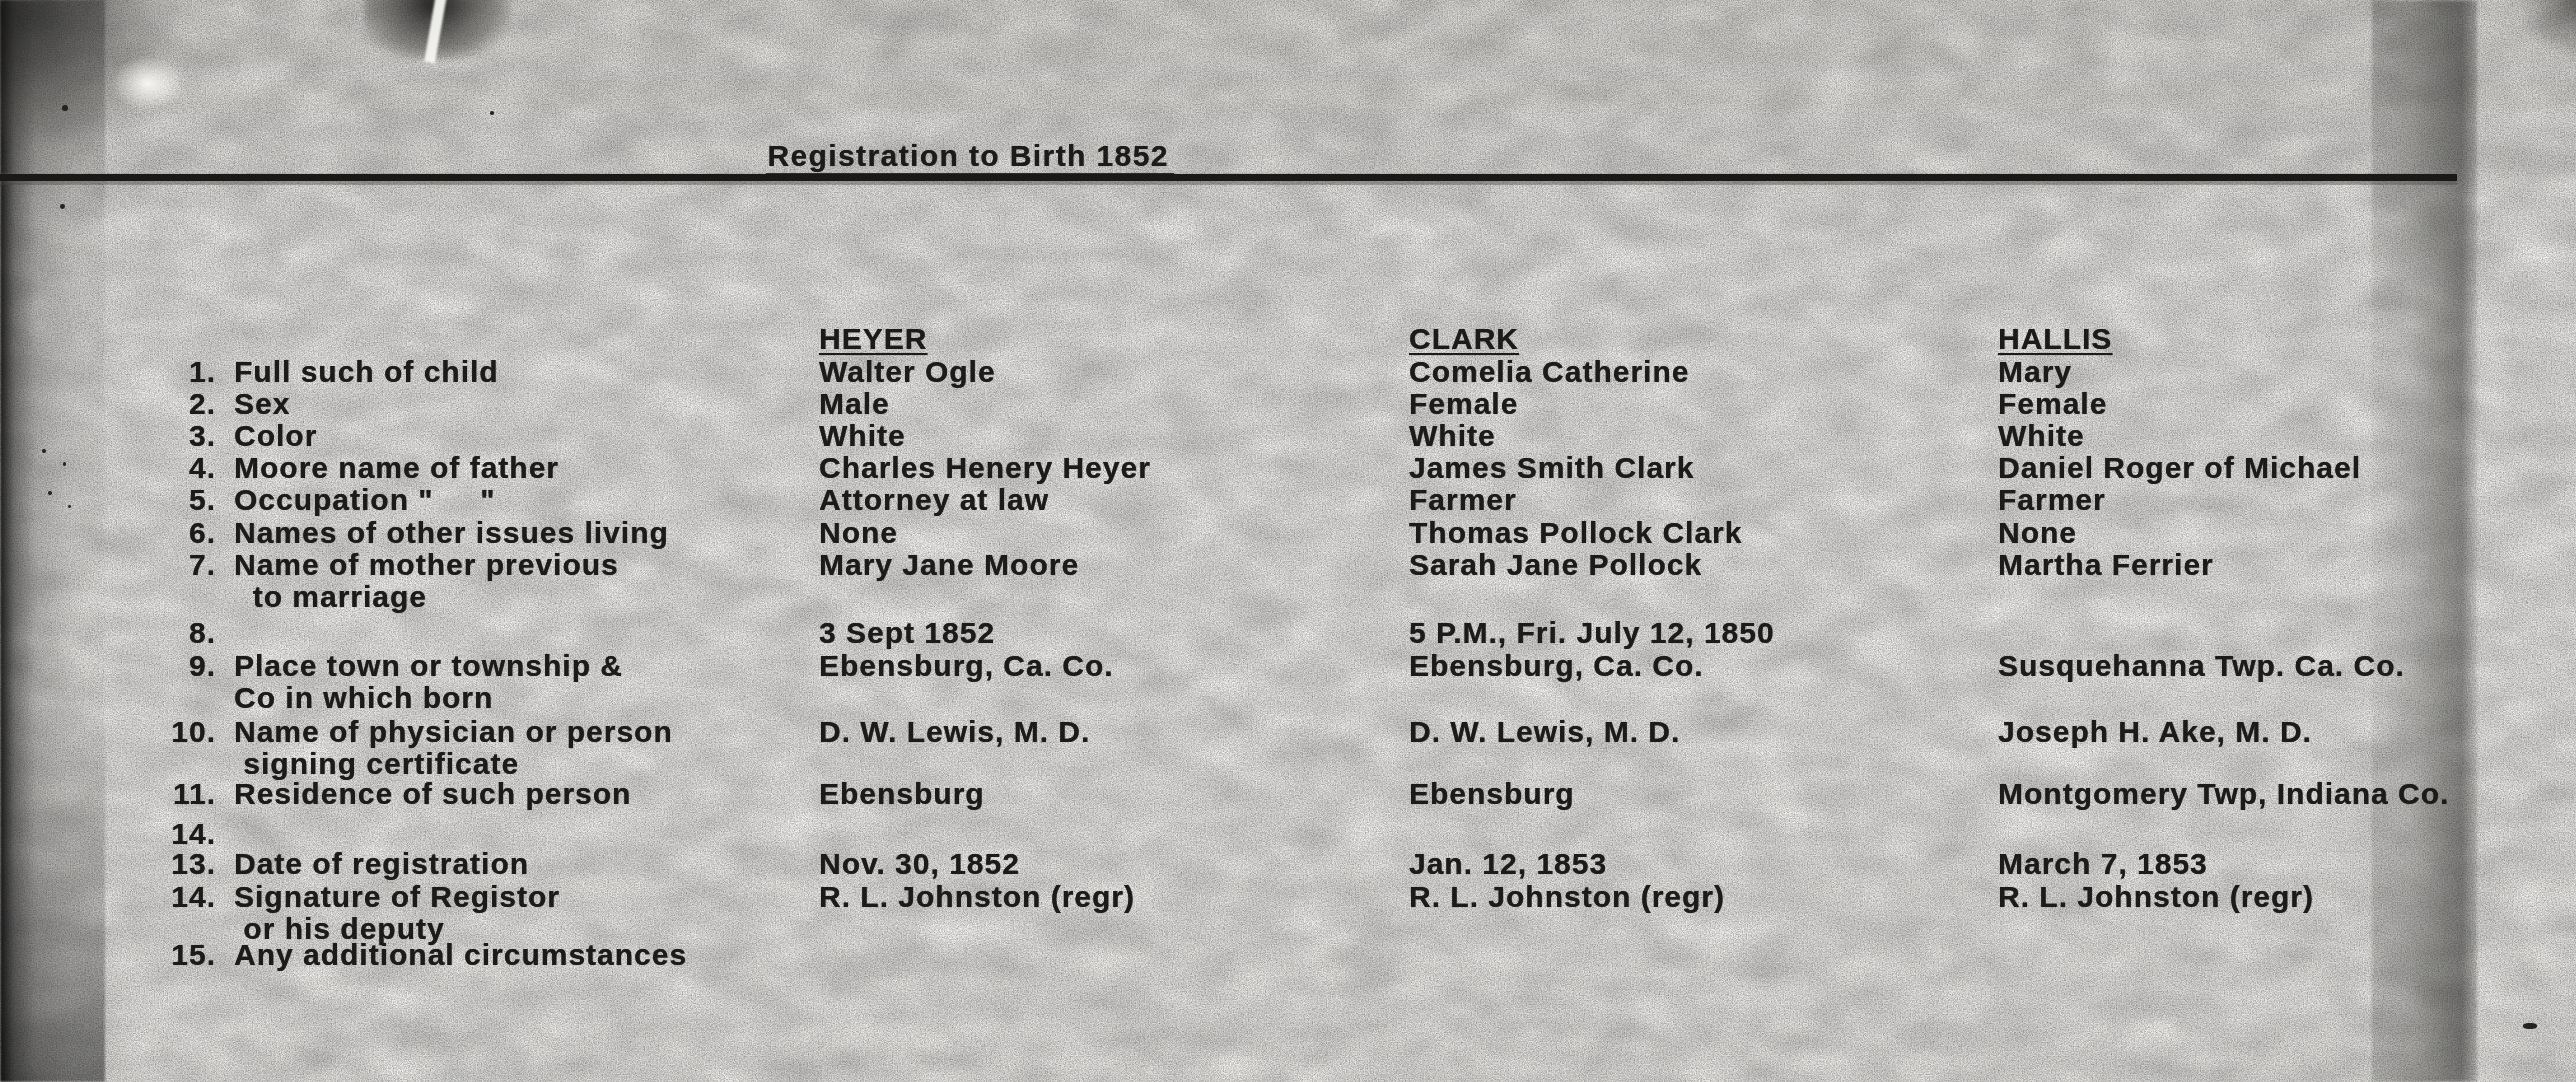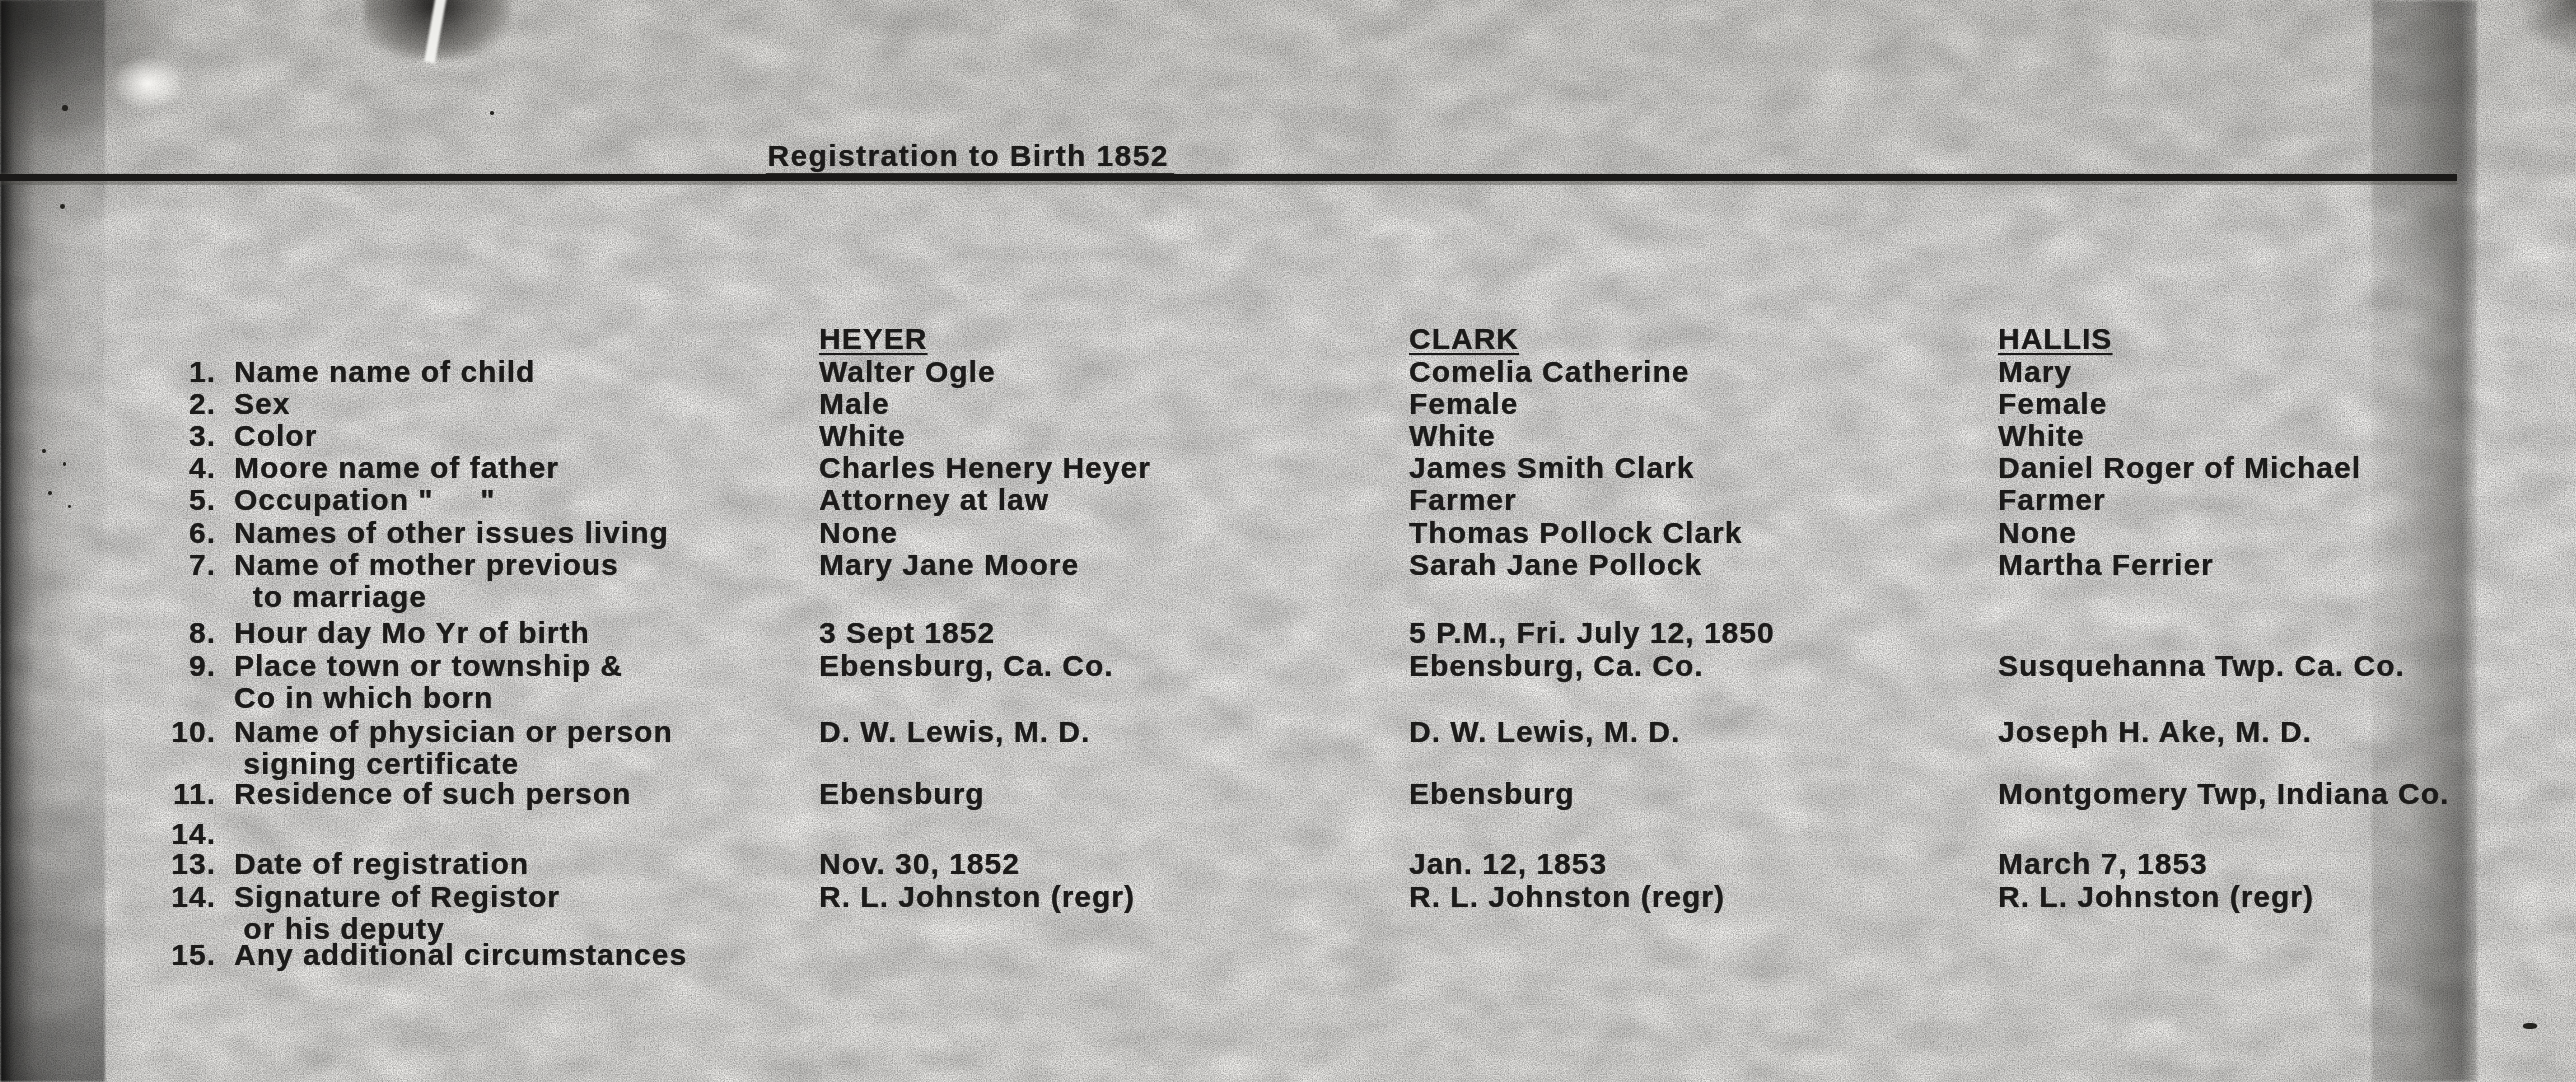--- a/index.html
+++ b/index.html
@@ -98,21 +98,21 @@
   <div class="rule-echo"></div>
 
   <div class="row" style="top:323px">
     <span class="typed v1 colhead">HEYER</span>
     <span class="typed v2 colhead">CLARK</span>
     <span class="typed v3 colhead">HALLIS</span>
   </div>
 
   <div class="row" style="top:356px">
     <span class="typed num">1.</span>
-    <span class="typed lbl">Name name of child</span>
+    <span class="typed lbl">Full such of child</span>
     <span class="typed v1">Walter Ogle</span>
     <span class="typed v2">Comelia Catherine</span>
     <span class="typed v3">Mary</span>
   </div>
   <div class="row" style="top:388px">
     <span class="typed num">2.</span>
     <span class="typed lbl">Sex</span>
     <span class="typed v1">Male</span>
     <span class="typed v2">Female</span>
     <span class="typed v3">Female</span>
@@ -148,21 +148,20 @@
   <div class="row" style="top:549px">
     <span class="typed num">7.</span>
     <span class="typed lbl">Name of mother previous
   to marriage</span>
     <span class="typed v1">Mary Jane Moore</span>
     <span class="typed v2">Sarah Jane Pollock</span>
     <span class="typed v3">Martha Ferrier</span>
   </div>
   <div class="row" style="top:617px">
     <span class="typed num">8.</span>
-    <span class="typed lbl">Hour day Mo Yr of birth</span>
     <span class="typed v1">3 Sept 1852</span>
     <span class="typed v2">5 P.M., Fri. July 12, 1850</span>
   </div>
   <div class="row" style="top:650px">
     <span class="typed num">9.</span>
     <span class="typed lbl">Place town or township &amp;
 Co in which born</span>
     <span class="typed v1">Ebensburg, Ca. Co.</span>
     <span class="typed v2">Ebensburg, Ca. Co.</span>
     <span class="typed v3">Susquehanna Twp. Ca. Co.</span>

